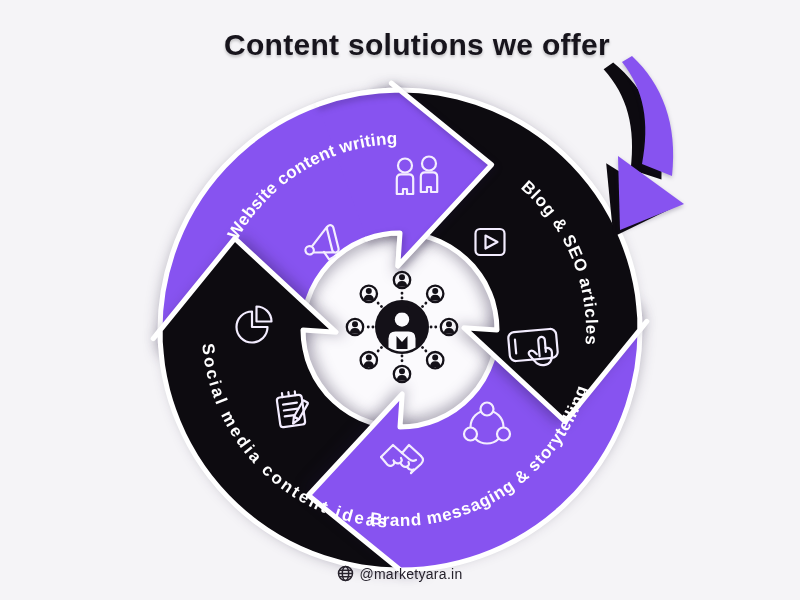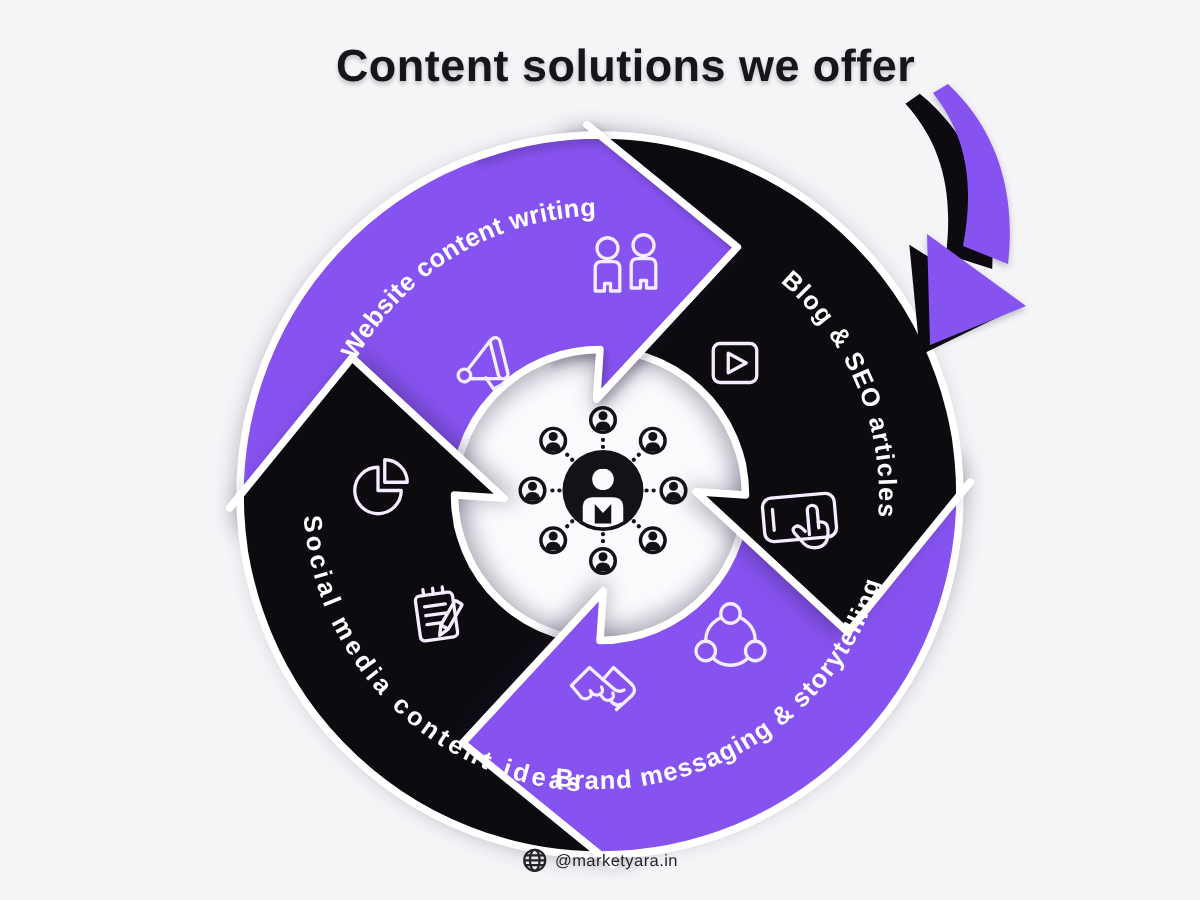--- a/index.html
+++ b/index.html
@@ -28,21 +28,21 @@
   .lbl-tl{font-size:17px;letter-spacing:.2px;}
   .lbl-tr{font-size:17px;letter-spacing:.9px;}
   .lbl-br{font-size:17px;letter-spacing:.8px;}
   .lbl-bl{font-size:17px;letter-spacing:2.6px;}
   .wicon{stroke:#F3EDFF;stroke-width:2.2;fill:none;stroke-linecap:round;stroke-linejoin:round;}
   .arrow-black{fill:#0D0A10;}
   .arrow-purple{filter:drop-shadow(0 2px 2px rgba(25,15,50,.25));}
   .footer{
     position:absolute;left:0;right:0;top:565px;
     display:flex;align-items:center;justify-content:center;gap:5px;
-    color:#26222C;font-size:11px;letter-spacing:.3px;
+    color:#26222C;font-size:14px;letter-spacing:.3px;
   }
 </style>
 </head>
 <body>
 
 <div class="stage">
 
   <h1 class="title">Content solutions we offer</h1>
 
   <svg class="diagram-svg" width="800" height="600" viewBox="0 0 800 600">

